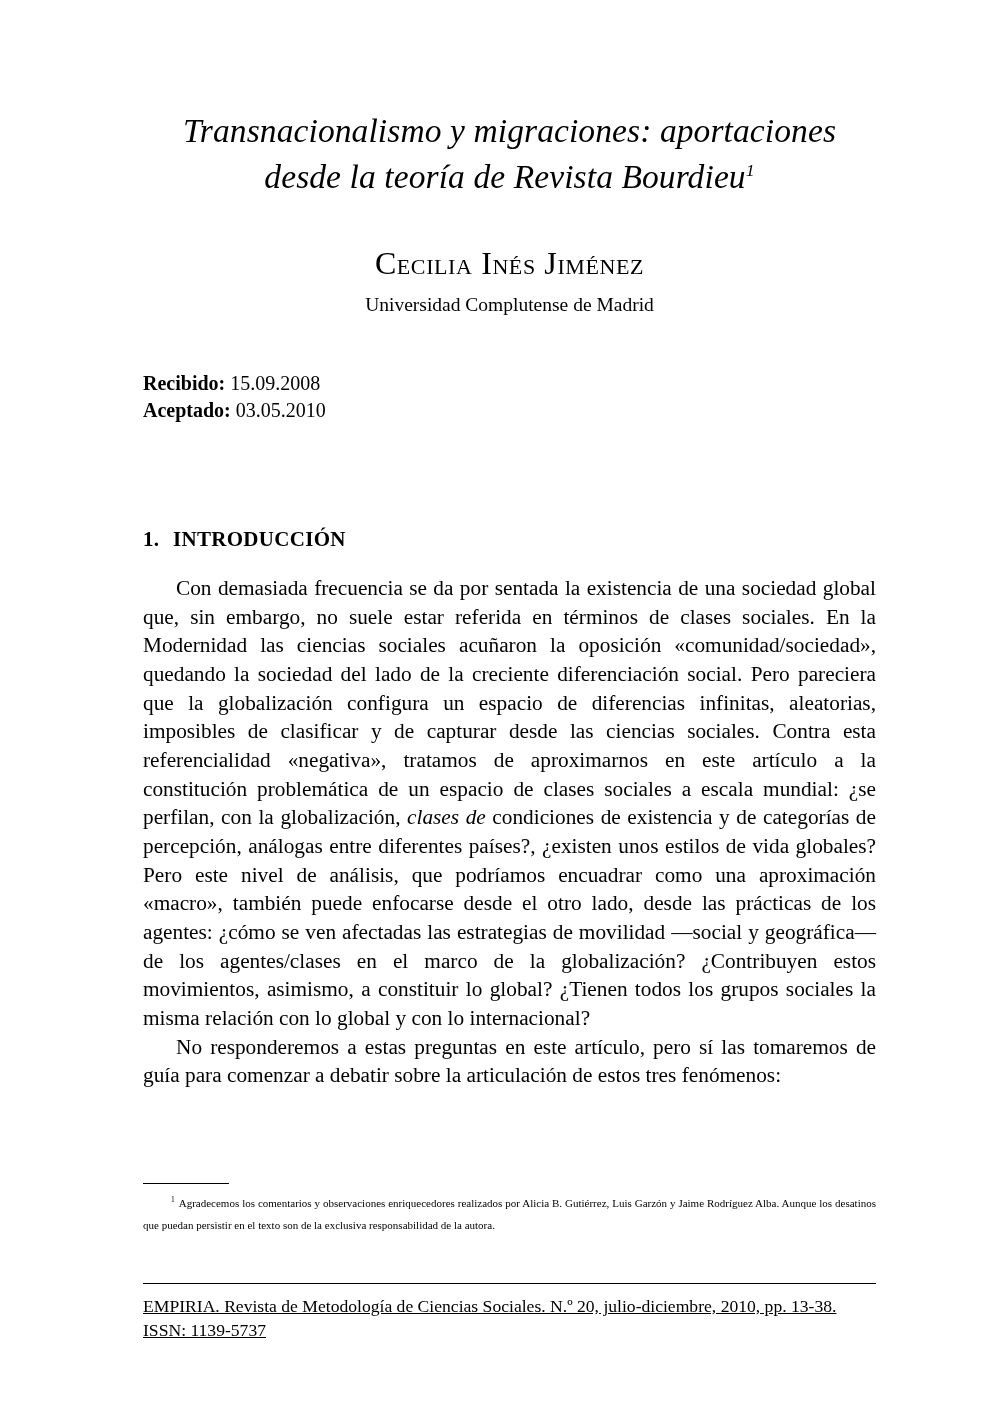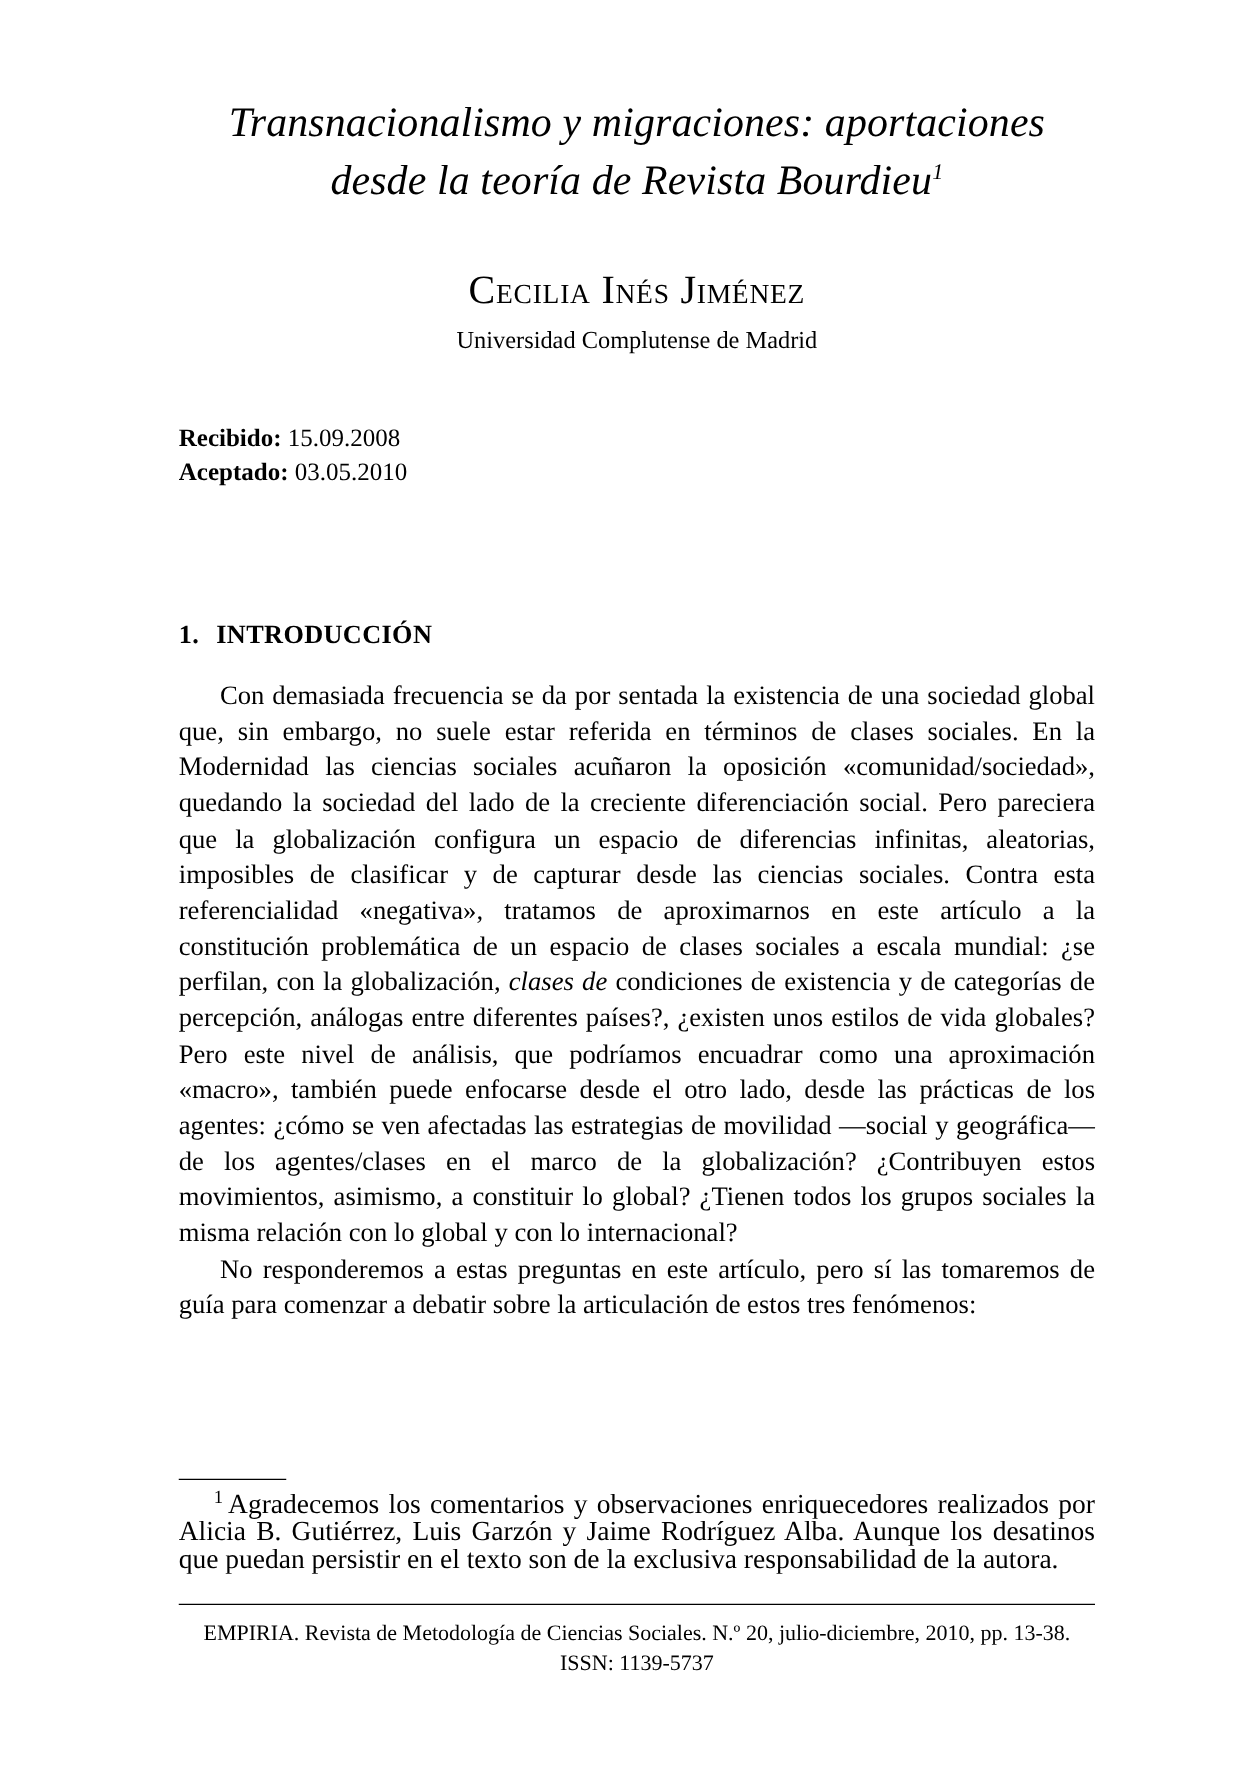--- a/index.html
+++ b/index.html
@@ -19,21 +19,21 @@
   .page {
     position: absolute;
     left: 143px;
     top: 0;
     width: 733px;
     height: 1417px;
   }
 
   
   .title-block {
-    margin-top: 76px;
+    margin-top: 108px;
     text-align: center;
   }
   .title-line {
     font-style: italic;
     font-size: 33.5px;
     line-height: 46px;
     letter-spacing: 0.1px;
     white-space: nowrap;
   }
   .title-line sup {
@@ -111,40 +111,40 @@
     top: 1183px;
     width: 733px;
   }
   .footnote-rule {
     width: 86px;
     height: 0;
     border-top: 1.1px solid #000;
     margin-bottom: 8px;
   }
   .footnote-text {
-    font-size: 22px;
+    font-size: 11px;
     line-height: 22.2px;
     text-align: justify;
     text-indent: 28px;
     margin: 0;
   }
   .footnote-text sup {
     font-size: 0.68em;
     vertical-align: super;
     line-height: 0;
     padding-right: 4px;
   }
 
   
   .page-footer {
     position: absolute;
     left: 0;
     top: 1283px;
     width: 733px;
-    text-align: center;
+    text-decoration: underline;
   }
   .footer-rule {
     width: 733px;
     height: 0;
     border-top: 1.3px solid #000;
     margin-bottom: 11px;
   }
   .footer-line {
     font-size: 17.6px;
     line-height: 23.5px;

